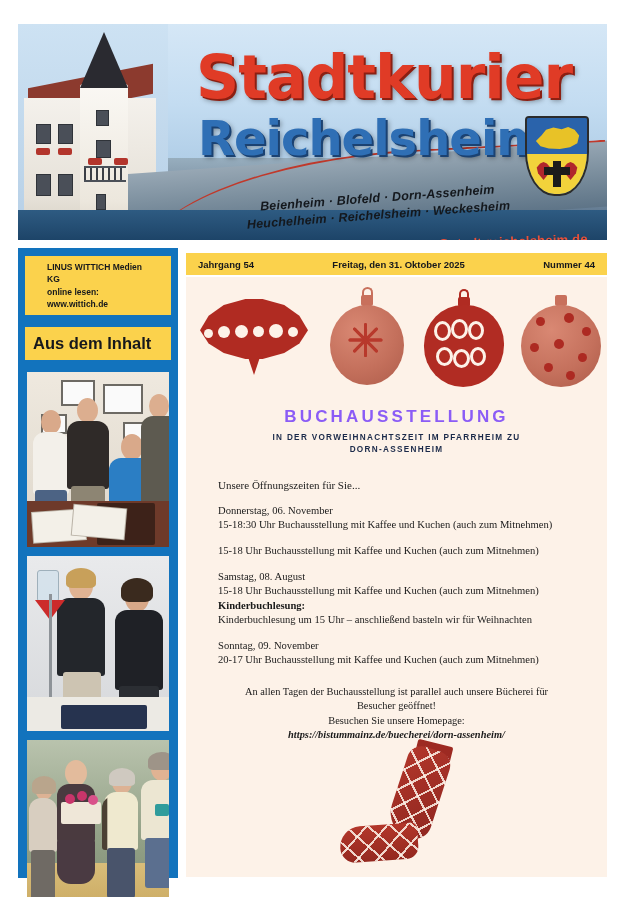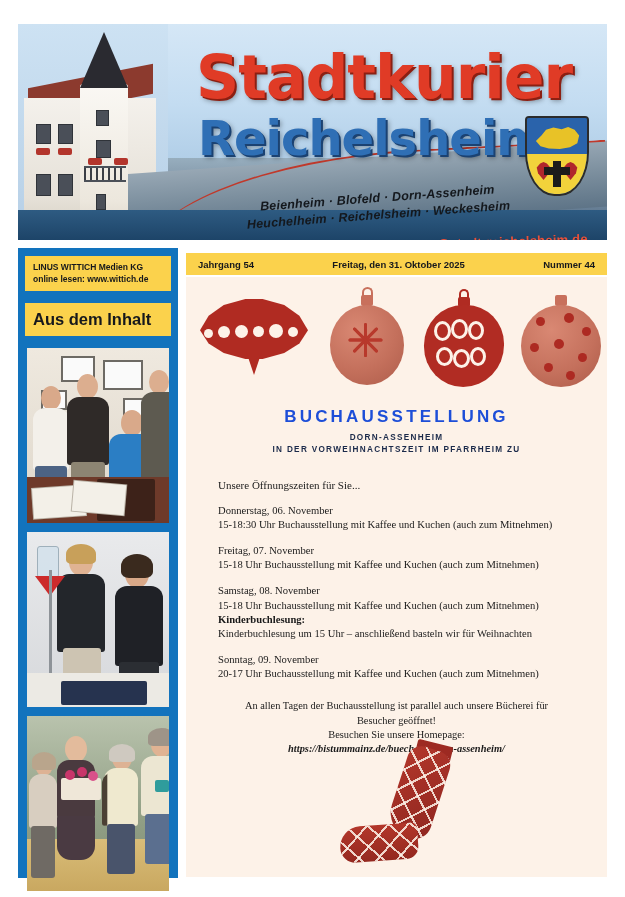--- a/index.html
+++ b/index.html
@@ -114,21 +114,21 @@
     clip-path: polygon(50% 100%,18% 62%,10% 30%,30% 8%,50% 0,70% 8%,90% 30%,82% 62%); }
   .arms-cross-v { position:absolute; left:50%; margin-left:-4px; top:56%; width:8px; height:26px; background:#1b1b1b; }
   .arms-cross-h { position:absolute; left:50%; margin-left:-13px; top:64%; width:26px; height:8px; background:#1b1b1b; }
 
   
   .sidebar {
     position:absolute; left:18px; top:248px; width:160px; height:630px;
     background:#1273bd;
   }
   .sb-box {
-    margin:8px 7px 0 7px; background:#fbd24c; padding:5px 8px;
+    margin:8px 7px 0 7px; background:#fbd24c; padding:5px 22px;
     font-size:8.5px; font-weight:bold; color:#16181c; line-height:1.45;
   }
   .sb-inhalt {
     margin:12px 7px 0 7px; background:#fbd24c; padding:7px 8px;
     font-size:16.5px; font-weight:bold; color:#16181c;
   }
   .sb-photos { margin-top:12px; }
   .sb-photo {
     position:relative; margin:0 9px 9px 9px; height:175px; overflow:hidden;
     background:#cfcac2;
@@ -208,21 +208,21 @@
 
   
   .orn4 { left:334px; width:82px; height:96px; }
   .orn4 .cap { position:absolute; left:35px; top:2px; width:12px; height:11px; background:#c8705c; border-radius:2px; }
   .orn4 .ball { position:absolute; left:1px; top:12px; width:80px; height:82px; border-radius:50%;
     background: radial-gradient(circle at 38% 30%, #d98873 0%, #c4705c 58%, #ab5a48 100%); }
   .orn4 .pd { position:absolute; background:#ad2a22; border-radius:50%; }
 
   .ad-title {
     text-align:center; margin-top:16px;
-    font-size:17px; font-weight:bold; letter-spacing:3.2px; color:#1d4ed8;
+    font-size:17px; font-weight:bold; letter-spacing:3.2px; color:#8b5cf6;
   }
   .ad-sub {
     text-align:center; margin-top:5px;
     font-size:8.2px; font-weight:bold; letter-spacing:1.3px; color:#1b2a4a; line-height:1.5;
   }
   .ad-body { margin:22px 32px 0 32px; font-family:"Liberation Serif", serif; color:#1a1a1a; }
   .ad-intro { font-size:11px; margin-bottom:13px; }
   .sched-item { margin-bottom:12px; font-size:10.6px; line-height:1.34; }
   .sched-day { display:block; }
   .sched-note-label { display:block; font-weight:bold; }
@@ -477,40 +477,39 @@
         <div class="pd" style="left:34px;top:46px;width:10px;height:10px;"></div>
         <div class="pd" style="left:58px;top:60px;width:9px;height:9px;"></div>
         <div class="pd" style="left:24px;top:70px;width:9px;height:9px;"></div>
         <div class="pd" style="left:46px;top:78px;width:9px;height:9px;"></div>
       </div>
 
     </div>
 
     <div class="ad-title">BUCHAUSSTELLUNG</div>
     <div class="ad-sub">
+      <div>IN DER VORWEIHNACHTSZEIT IM PFARRHEIM ZU</div>
       <div>DORN-ASSENHEIM</div>
-      <div>IN DER VORWEIHNACHTSZEIT IM PFARRHEIM ZU</div>
     </div>
 
     <div class="ad-body">
       <div class="ad-intro">Unsere Öffnungszeiten für Sie...</div>
 
 
       <div class="sched-item">
         <span class="sched-day">Donnerstag, 06. November</span>
         <span class="sched-detail">15-18:30 Uhr Buchausstellung mit Kaffee und Kuchen (auch zum Mitnehmen)</span>
       </div>
 
       <div class="sched-item">
-        <span class="sched-day">Freitag, 07. November</span>
         <span class="sched-detail">15-18 Uhr Buchausstellung mit Kaffee und Kuchen (auch zum Mitnehmen)</span>
       </div>
 
       <div class="sched-item">
-        <span class="sched-day">Samstag, 08. November</span>
+        <span class="sched-day">Samstag, 08. August</span>
         <span class="sched-detail">15-18 Uhr Buchausstellung mit Kaffee und Kuchen (auch zum Mitnehmen)</span>
         <span class="sched-note-label">Kinderbuchlesung:</span>
         <span class="sched-note">Kinderbuchlesung um 15 Uhr – anschließend basteln wir für Weihnachten</span>
       </div>
 
       <div class="sched-item">
         <span class="sched-day">Sonntag, 09. November</span>
         <span class="sched-detail">20-17 Uhr Buchausstellung mit Kaffee und Kuchen (auch zum Mitnehmen)</span>
       </div>
     </div>

